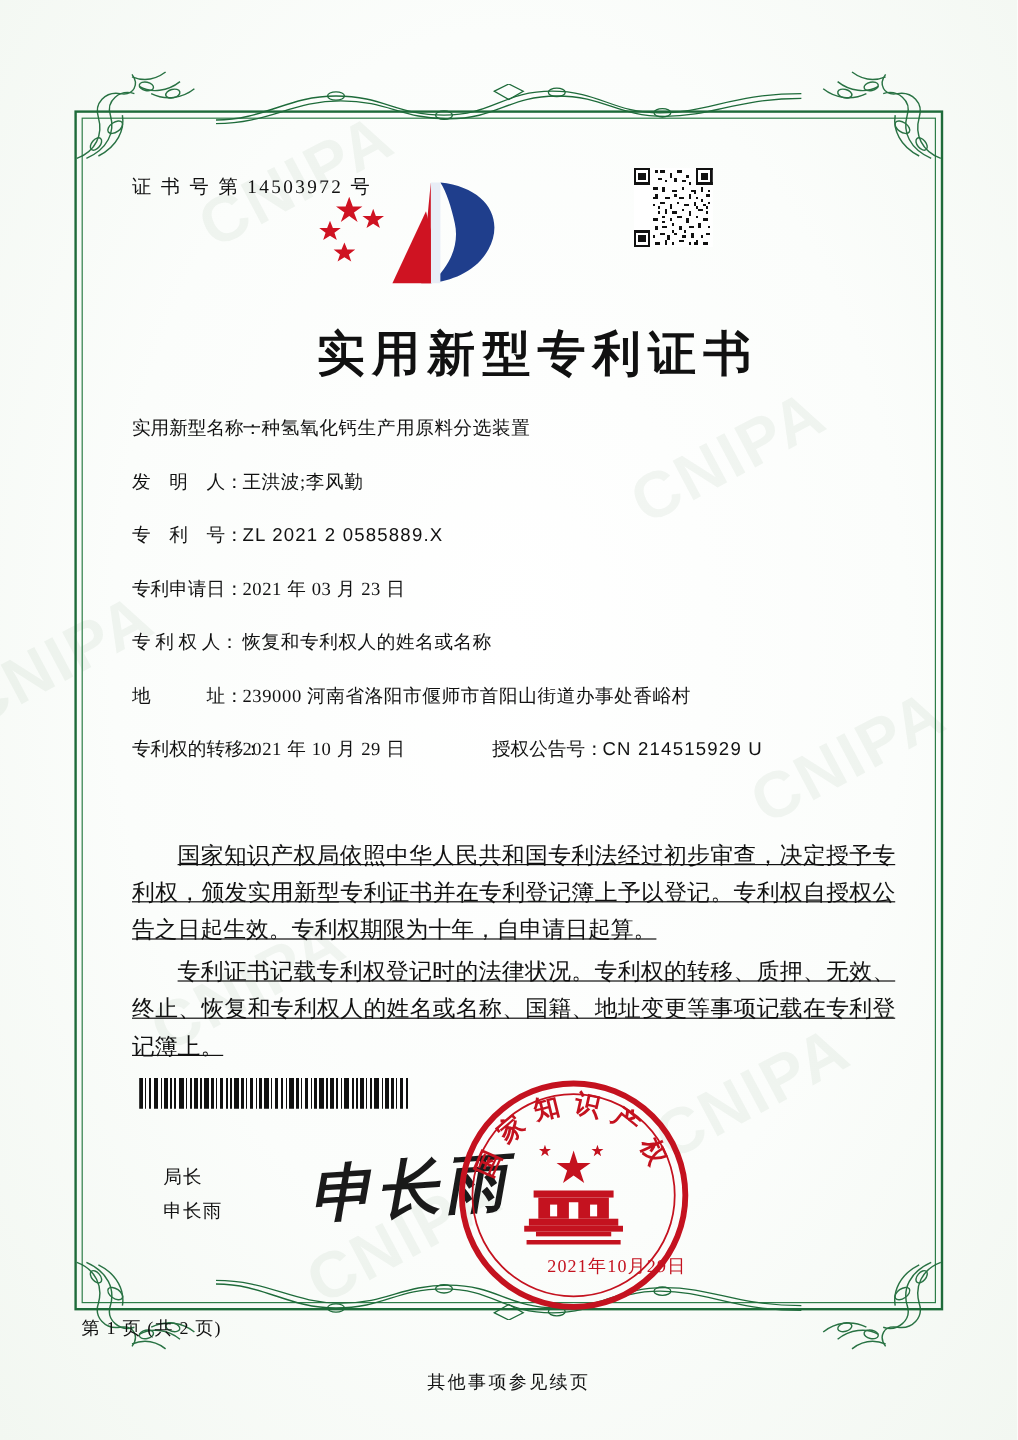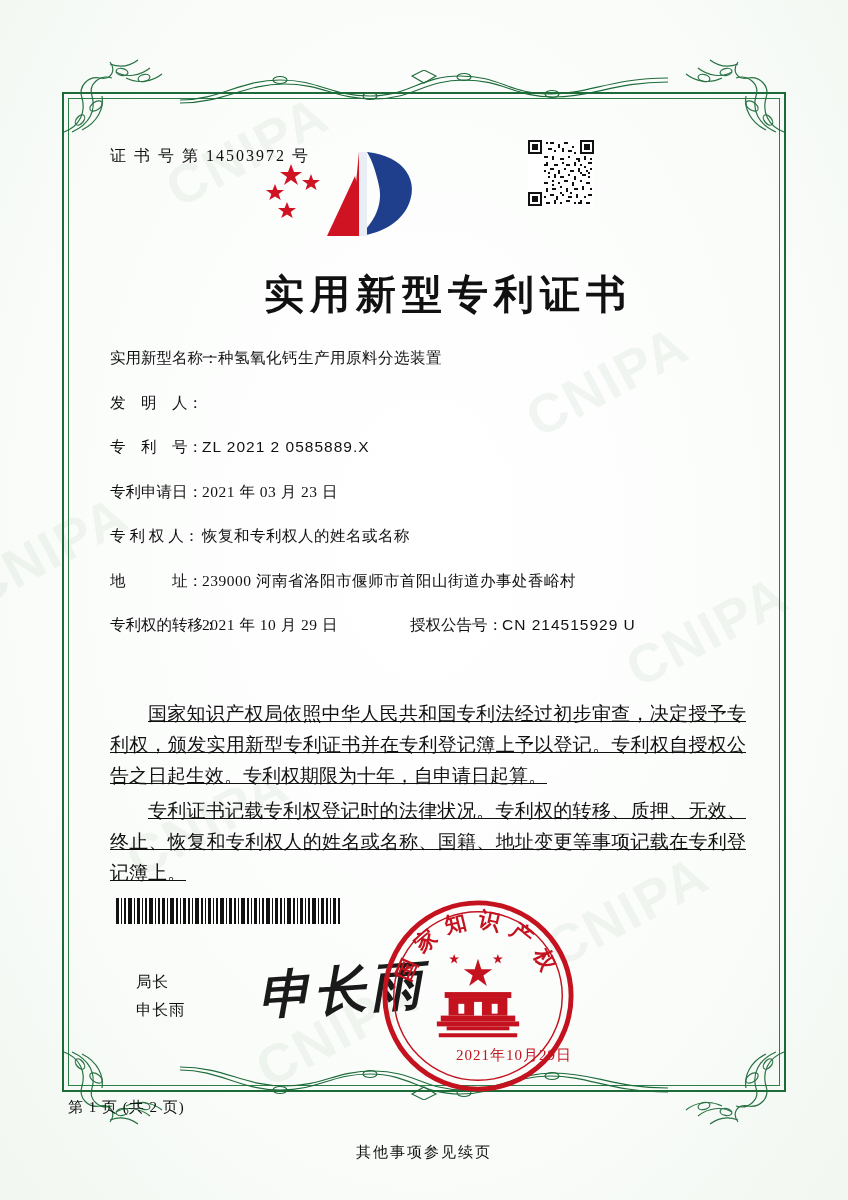--- a/index.html
+++ b/index.html
@@ -476,20 +476,21 @@
 
     <div class="doc-title">实用新型专利证书</div>
 
     <div class="fields">
       <div class="field-row">
         <span class="field-label">实用新型名称：</span>
         <span class="field-value">一种氢氧化钙生产用原料分选装置</span>
       </div>
       <div class="field-row">
         <span class="field-label">发　明　人：</span>
+        <span class="field-value">王洪波;李风勤</span>
       </div>
       <div class="field-row">
         <span class="field-label">专　利　号：</span>
         <span class="field-value mono">ZL 2021 2 0585889.X</span>
       </div>
       <div class="field-row">
         <span class="field-label">专利申请日：</span>
         <span class="field-value">2021 年 03 月 23 日</span>
       </div>
       <div class="field-row">

